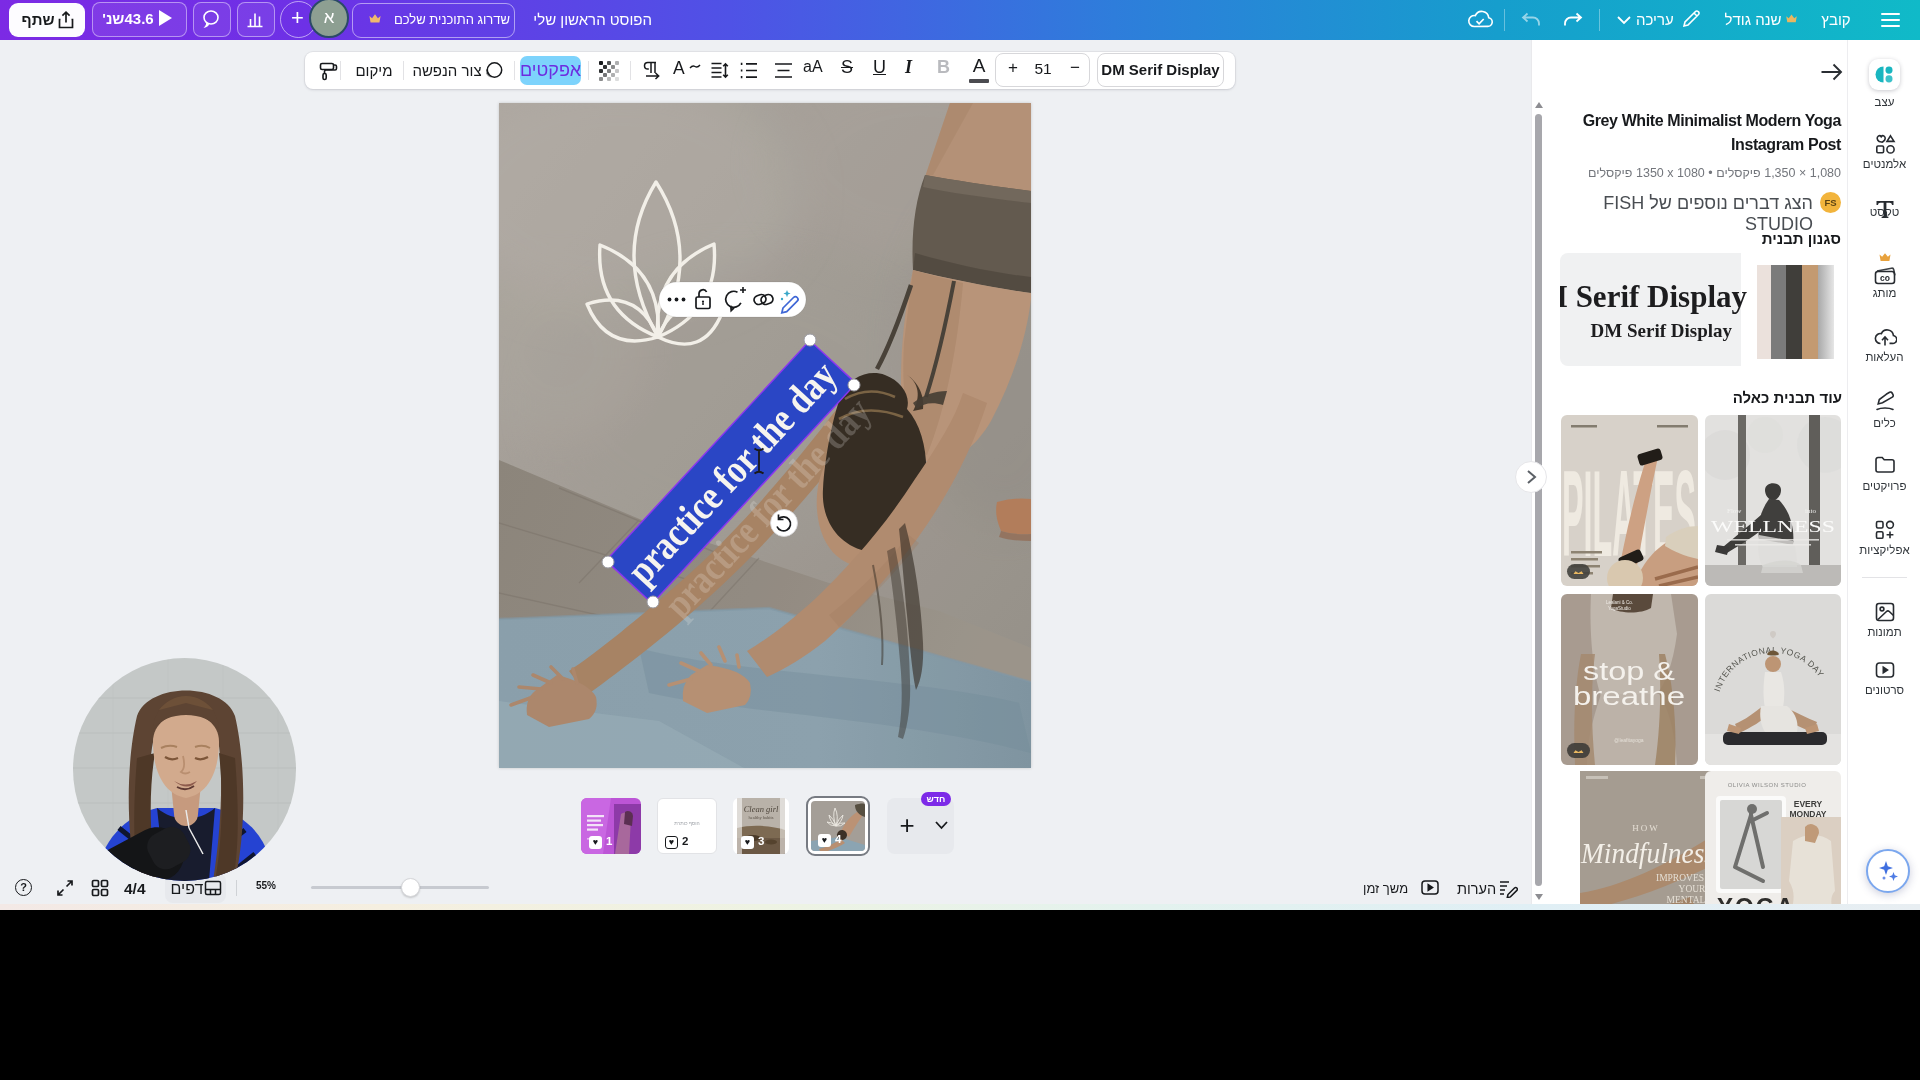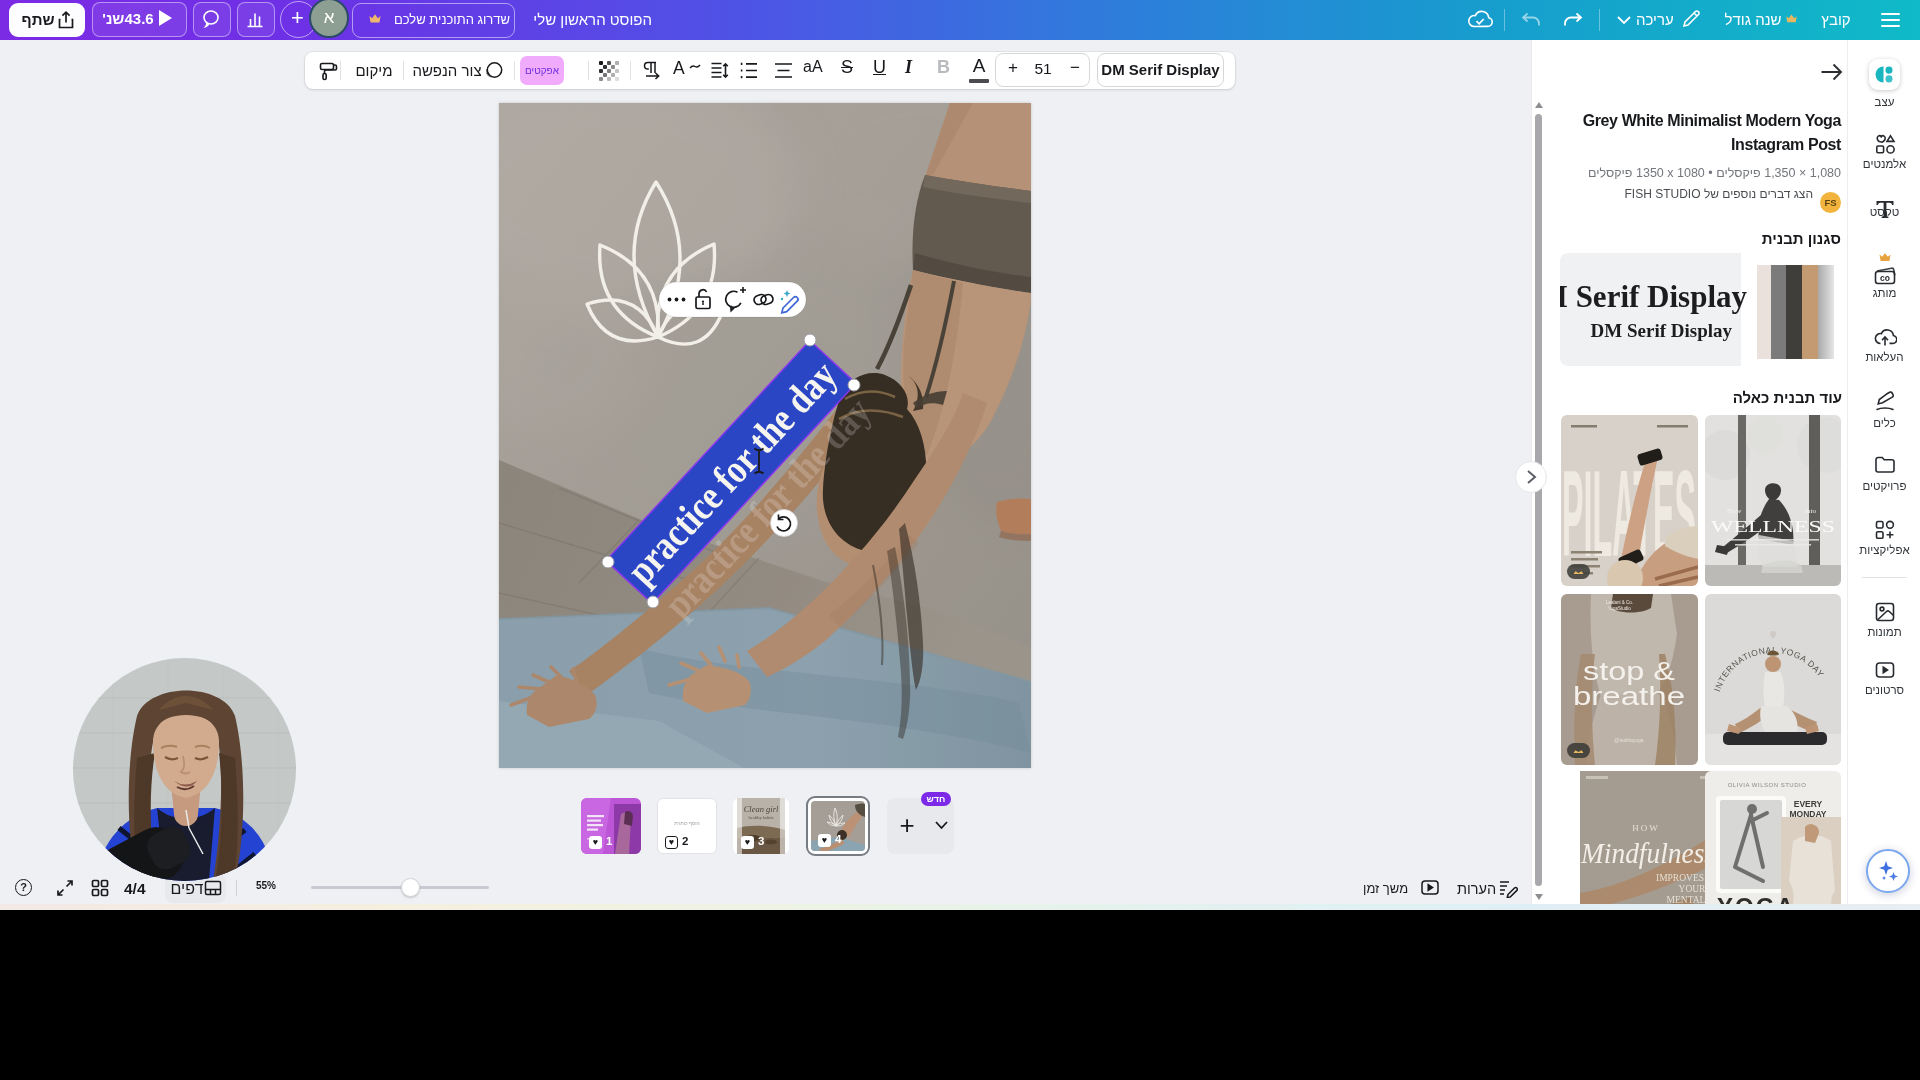--- a/index.html
+++ b/index.html
@@ -102,21 +102,21 @@
   <div class="tdiv" style="left:35px;"></div>
   <div class="ab" style="left:44px;top:0;width:50px;height:37px;line-height:37px;text-align:center;font-size:15px;color:#17191c;">מיקום</div>
   <div class="tdiv" style="left:98px;"></div>
   <div class="ab" style="left:107px;top:0;width:70px;height:37px;line-height:37px;text-align:center;font-size:15px;color:#17191c;">צור הנפשה</div>
   <svg class="ab" style="left:176px;top:8px;" width="24" height="22" viewBox="0 0 24 22" fill="none" stroke="#17191c" stroke-width="1.5">
     <circle cx="13.5" cy="10" r="7.2"></circle>
     <path d="M8.2 14.8 a7.2 7.2 0 0 1 -2.4 -5.4" opacity=".75"></path>
     <path d="M10.4 16.8 a7.2 7.2 0 0 1 -4.8 -4.2" opacity=".45"></path>
   </svg>
   <div class="tdiv" style="left:209px;"></div>
-  <div class="ab" style="left:215px;top:4px;width:44px;height:29px;background:#f0abfc;border-radius:7px;line-height:29px;text-align:center;font-size:10px;color:#6d2ce0;">אפקטים</div>
+  <div class="ab" style="left:215px;top:4px;width:61px;height:29px;background:#7dd3fc;border-radius:7px;line-height:29px;text-align:center;font-size:18px;color:#6d2ce0;">אפקטים</div>
   <div class="tdiv" style="left:283px;"></div>
   <svg class="ab" style="left:292px;top:7px;" width="24" height="24" viewBox="0 0 24 24" fill="#17191c">
     <g>
       <rect x="2" y="2" width="4" height="4" rx="1"></rect>
         <rect x="10" y="2" width="4" height="4" rx="1" opacity=".75"></rect>
         <rect x="18" y="2" width="4" height="4" rx="1" opacity=".35"></rect>
       <rect x="6" y="6" width="4" height="4" rx="1" opacity=".9"></rect>
         <rect x="14" y="6" width="4" height="4" rx="1" opacity=".5"></rect>
       <rect x="2" y="10" width="4" height="4" rx="1" opacity=".9"></rect>
         <rect x="10" y="10" width="4" height="4" rx="1" opacity=".55"></rect>
@@ -305,21 +305,21 @@
     <path d="M3.5 13 H22 M15.5 5.5 L23 13 L15.5 20.5"></path>
   </svg>
 
   <div class="ab" style="left:3px;top:74px;width:7px;height:772px;background:#a7a7ac;border-radius:4px;"></div>
   <div class="ab" style="left:3px;top:62px;width:0;height:0;border-left:4px solid transparent;border-right:4px solid transparent;border-bottom:6px solid #8d8d92;"></div>
   <div class="ab" style="left:3px;top:854px;width:0;height:0;border-left:4px solid transparent;border-right:4px solid transparent;border-top:6px solid #8d8d92;"></div>
 
   <div class="ab hdr" style="left:40px;top:69px;width:269px;text-align:right;font-size:16px;letter-spacing:-0.4px;font-weight:700;line-height:24px;white-space:nowrap;">Grey White Minimalist Modern Yoga<br>Instagram Post</div>
   <div class="ab" style="left:20px;top:126px;width:289px;text-align:right;font-size:12.5px;color:#73767c;white-space:nowrap;"><span style="display:inline-block">פיקסלים</span>&nbsp;<span style="display:inline-block">1350 x 1080</span>&nbsp;<span style="display:inline-block">•</span>&nbsp;<span style="display:inline-block">פיקסלים</span>&nbsp;<span style="display:inline-block">1,350 × 1,080</span></div>
   <div class="ab" style="left:288px;top:152px;width:21px;height:21px;border-radius:50%;background:#f2b43c;color:#5b4312;font-size:9.5px;font-weight:700;text-align:center;line-height:21px;">FS</div>
-  <div class="ab" dir="rtl" style="left:40px;top:147px;width:241px;text-align:right;font-size:12px;color:#494d52;">הצג דברים נוספים של FISH STUDIO</div>
+  <div class="ab" dir="rtl" style="left:40px;top:153px;width:241px;text-align:right;font-size:18px;color:#494d52;">הצג דברים נוספים של FISH STUDIO</div>
   <div class="ab hdr" dir="rtl" style="left:40px;top:190px;width:269px;text-align:right;font-size:15px;font-weight:700;">סגנון תבנית</div>
 
   <div class="ab" style="left:28px;top:213px;width:281px;height:113px;border-radius:8px;overflow:hidden;background:#fff;">
     <div class="ab" style="left:0;top:0;width:181px;height:113px;background:#f0f1f2;"></div>
     <div class="ab" style="left:-44px;top:26px;width:231px;text-align:right;font-family:'Liberation Serif',serif;font-weight:700;font-size:31px;color:#1d1d1f;white-space:nowrap;">DM Serif Display</div>
     <div class="ab" style="left:30px;top:67px;width:142px;text-align:right;font-family:'Liberation Serif',serif;font-weight:700;font-size:19px;color:#1d1d1f;white-space:nowrap;">DM Serif Display</div>
     <div class="ab" style="left:197px;top:12px;width:14px;height:94px;background:#ebe1dc;"></div>
     <div class="ab" style="left:211px;top:12px;width:15px;height:94px;background:#7b7b7b;"></div>
     <div class="ab" style="left:226px;top:12px;width:16px;height:94px;background:#403e3a;"></div>
     <div class="ab" style="left:242px;top:12px;width:16px;height:94px;background:#c39a71;"></div>

